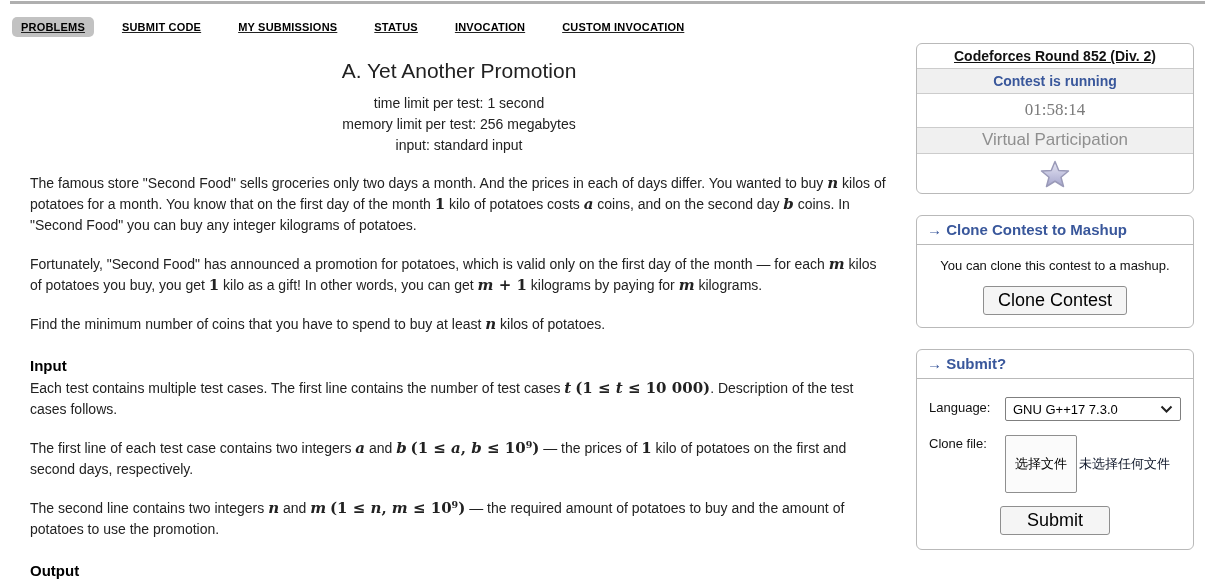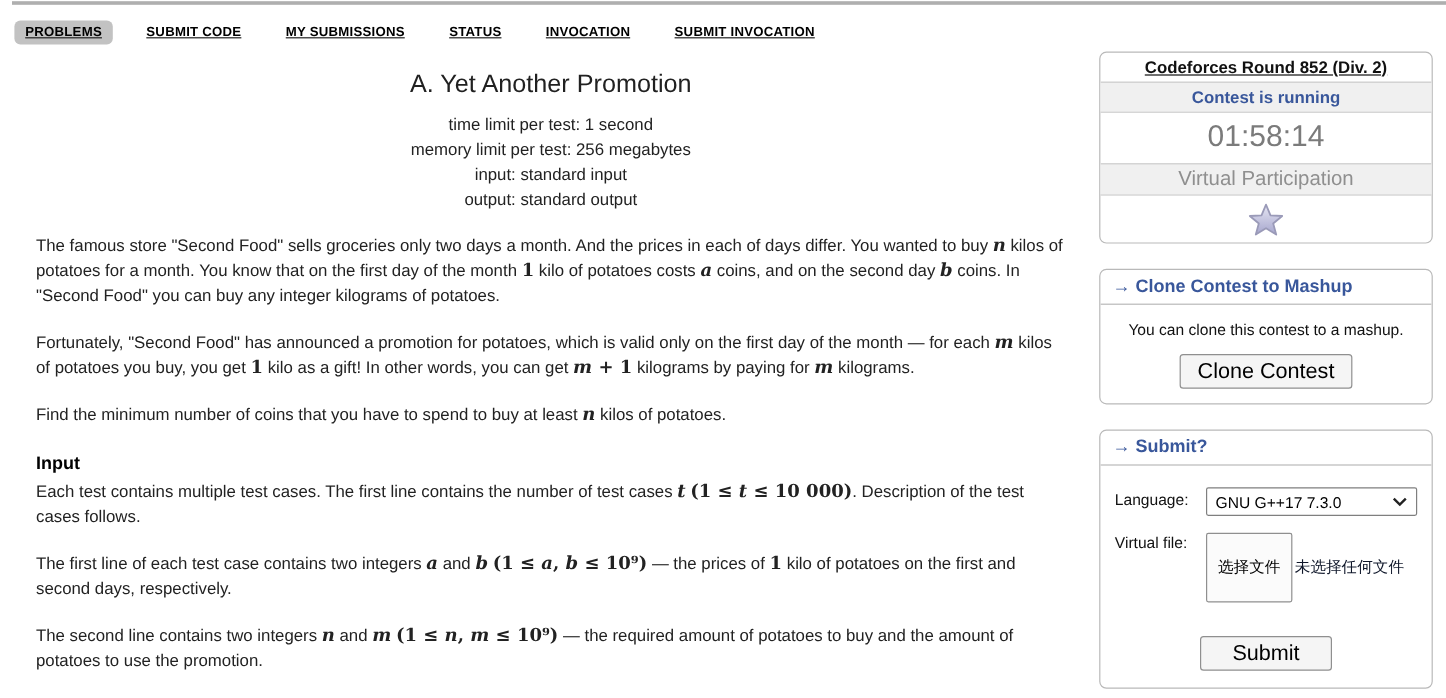--- a/index.html
+++ b/index.html
@@ -30,79 +30,75 @@
   .seg-mn{font-family:"DejaVu Serif",serif;font-weight:bold;font-size:15px;}
   
   .side-box{border:1px solid var(--box-border,#b9b9b9);border-radius:6px;background:#fff;
             margin-bottom:21px;overflow:hidden;}
   .contest-box .row{text-align:center;border-top:1px solid #ccc;}
   .contest-box .row:first-child{border-top:none;}
   .row.alt{background:var(--row-alt-bg,#f0f0f0);}
   .contest-title-row{padding:4px 6px;}
   .contest-link{font-weight:bold;text-decoration:underline;color:#111;font-size:14px;cursor:pointer;}
   .contest-status{color:var(--accent-blue,#39579b);font-weight:bold;font-size:14px;padding:4px;}
-  .contest-timer{font-size:25px;color:var(--timer-gray,#7b7b7b);padding:6px 0 7px;}
+  .contest-timer{font-size:17px;color:var(--timer-gray,#7b7b7b);padding:6px 0 7px;font-family:Liberation Serif, serif;}
   .contest-mode{font-size:17px;color:#8f8f8f;padding:2px 0 3px;}
   .star-row{padding:6px 0 5px;line-height:0;}
   .star-row svg{cursor:pointer;}
   .box-header{padding:5px 10px 6px;font-weight:bold;font-size:15px;color:var(--accent-blue,#39579b);
               border-bottom:1px solid var(--box-border,#b9b9b9);cursor:pointer;}
   .clone-body{text-align:center;padding:13px 8px 12px;font-size:13px;color:#111;}
   .btn{font-family:"Liberation Sans",sans-serif;font-size:18px;color:#000;background:#f5f5f5;
        border:1px solid #8f8f8f;border-radius:3px;padding:3px 14px;cursor:pointer;}
   .clone-btn{margin-top:13px;}
   .submit-body{padding:18px 12px 14px;font-size:13px;color:#111;}
   .form-row{display:flex;margin-bottom:12px;}
   .form-label{width:76px;flex:none;padding-top:3px;line-height:16px;}
   .select{flex:1;display:flex;align-items:center;justify-content:space-between;
           border:1px solid #7f7f7f;border-radius:2px;height:22px;padding:0 7px;
           background:#fff;cursor:pointer;}
   .select .sel-value{font-size:13px;color:#000;}
   .file-ctrl{display:flex;align-items:center;padding-top:2px;}
   .file-btn{font-family:"Liberation Sans",sans-serif;font-size:13px;background:#fbfbfb;
             border:1px solid #8f8f8f;border-radius:2px;padding:19px 9px;cursor:pointer;color:#000;}
   .file-status{margin-left:2px;font-size:13px;color:#0f172a;white-space:nowrap;}
-  .submit-row{text-align:center;margin-top:28px;text-decoration:underline;}
+  .submit-row{text-align:center;margin-top:13px;text-decoration:underline;}
   .submit-btn{padding:3px 26px;}
 </style>
 </head>
 <body>
 
 <div class="top-rule"></div>
 
 <div class="tabbar">
   <div class="tab active">PROBLEMS</div>
   <div class="tab">SUBMIT CODE</div>
   <div class="tab">MY SUBMISSIONS</div>
   <div class="tab">STATUS</div>
   <div class="tab">INVOCATION</div>
-  <div class="tab">SUBMIT INVOCATION</div>
+  <div class="tab">CUSTOM INVOCATION</div>
 </div>
 
 <div class="main">
 
   <div class="content">
     <div class="problem-header">
       <div class="problem-title">A. Yet Another Promotion</div>
       <div class="limits">
         <div class="limit-line">
           <span>time limit per test:</span>
           <span>1 second</span>
         </div>
         <div class="limit-line">
           <span>memory limit per test:</span>
           <span>256 megabytes</span>
         </div>
         <div class="limit-line">
           <span>input:</span>
           <span>standard input</span>
-        </div>
-        <div class="limit-line">
-          <span>output:</span>
-          <span>standard output</span>
         </div>
       </div>
     </div>
 
     <div class="statement">
       <p><span class="seg-t">The famous store "Second Food" sells groceries only two days a month. And the prices in each of days differ. You wanted to buy </span><span class="seg-m">n</span><span class="seg-t"> kilos of potatoes for a month. You know that on the first day of the month </span><span class="seg-mn">1</span><span class="seg-t"> kilo of potatoes costs </span><span class="seg-m">a</span><span class="seg-t"> coins, and on the second day </span><span class="seg-m">b</span><span class="seg-t"> coins. In "Second Food" you can buy any </span><span class="seg-b">integer</span><span class="seg-t"> kilograms of potatoes.</span></p>
       <p><span class="seg-t">Fortunately, "Second Food" has announced a promotion for potatoes, which is valid only on the first day of the month — for each </span><span class="seg-m">m</span><span class="seg-t"> kilos of potatoes you buy, you get </span><span class="seg-mn">1</span><span class="seg-t"> kilo as a gift! In other words, you can get </span><span class="seg-m">m</span><span class="seg-mn"> + 1</span><span class="seg-t"> kilograms by paying for </span><span class="seg-m">m</span><span class="seg-t"> kilograms.</span></p>
       <p><span class="seg-t">Find the minimum number of coins that you have to spend to buy </span><span class="seg-b">at least</span><span class="seg-t"> </span><span class="seg-m">n</span><span class="seg-t"> kilos of potatoes.</span></p>
 
       <div class="section-title">Input</div>
@@ -151,21 +147,21 @@
         <div class="form-row">
           <div class="form-label">Language:</div>
           <div class="select">
             <span class="sel-value">GNU G++17 7.3.0</span>
             <svg width="13" height="8" viewBox="0 0 13 8">
               <path d="M1.5 1.5 L6.5 6.5 L11.5 1.5" stroke="#222" stroke-width="2" fill="none"></path>
             </svg>
           </div>
         </div>
         <div class="form-row">
-          <div class="form-label">Virtual file:</div>
+          <div class="form-label">Clone file:</div>
           <div class="file-ctrl">
             <button class="file-btn">选择文件</button>
             <span class="file-status">未选择任何文件</span>
           </div>
         </div>
         <div class="submit-row">
           <button class="btn submit-btn">Submit</button>
         </div>
       </div>
     </div>

